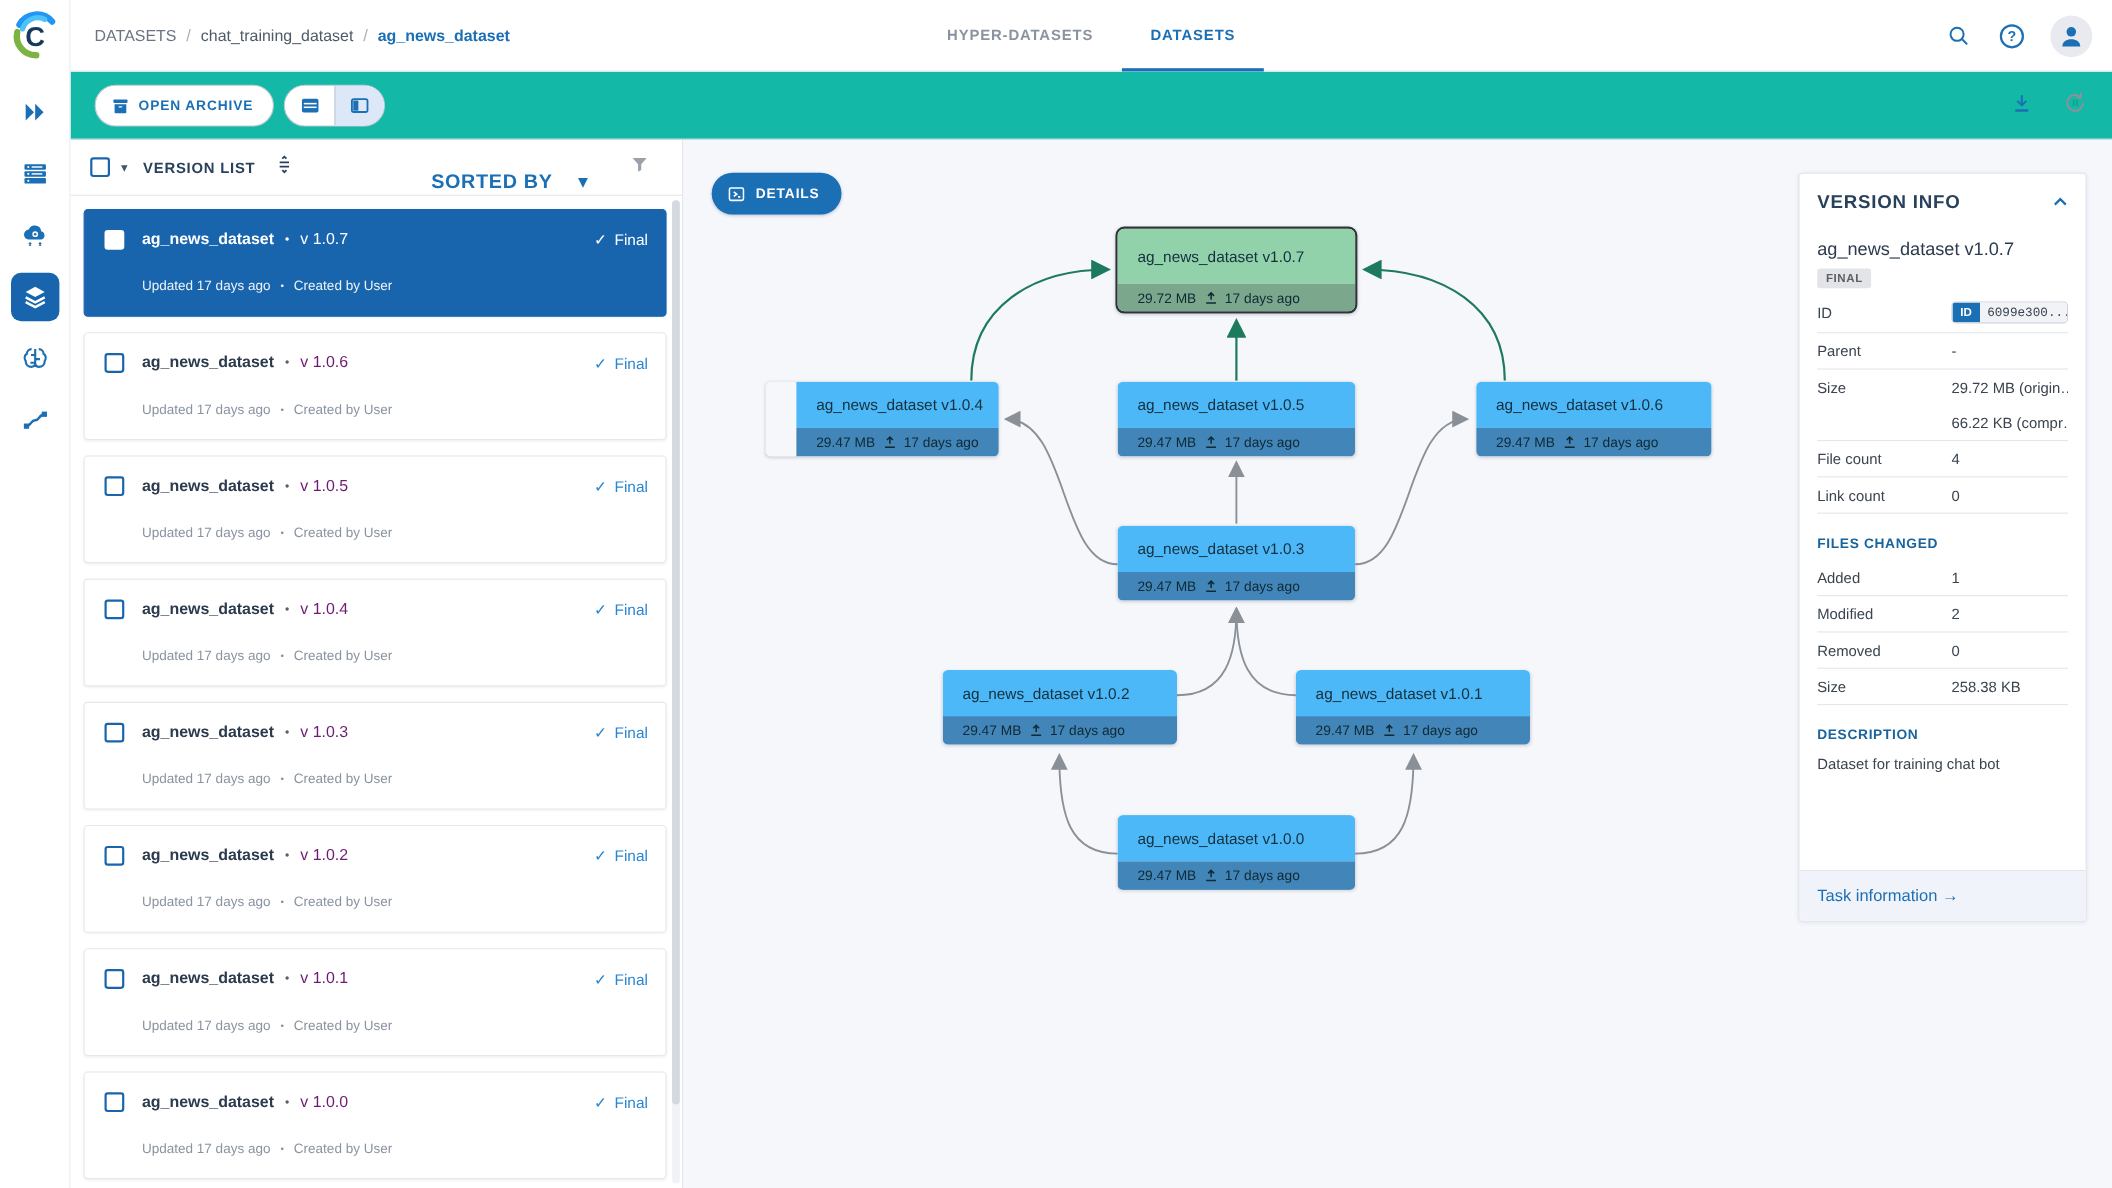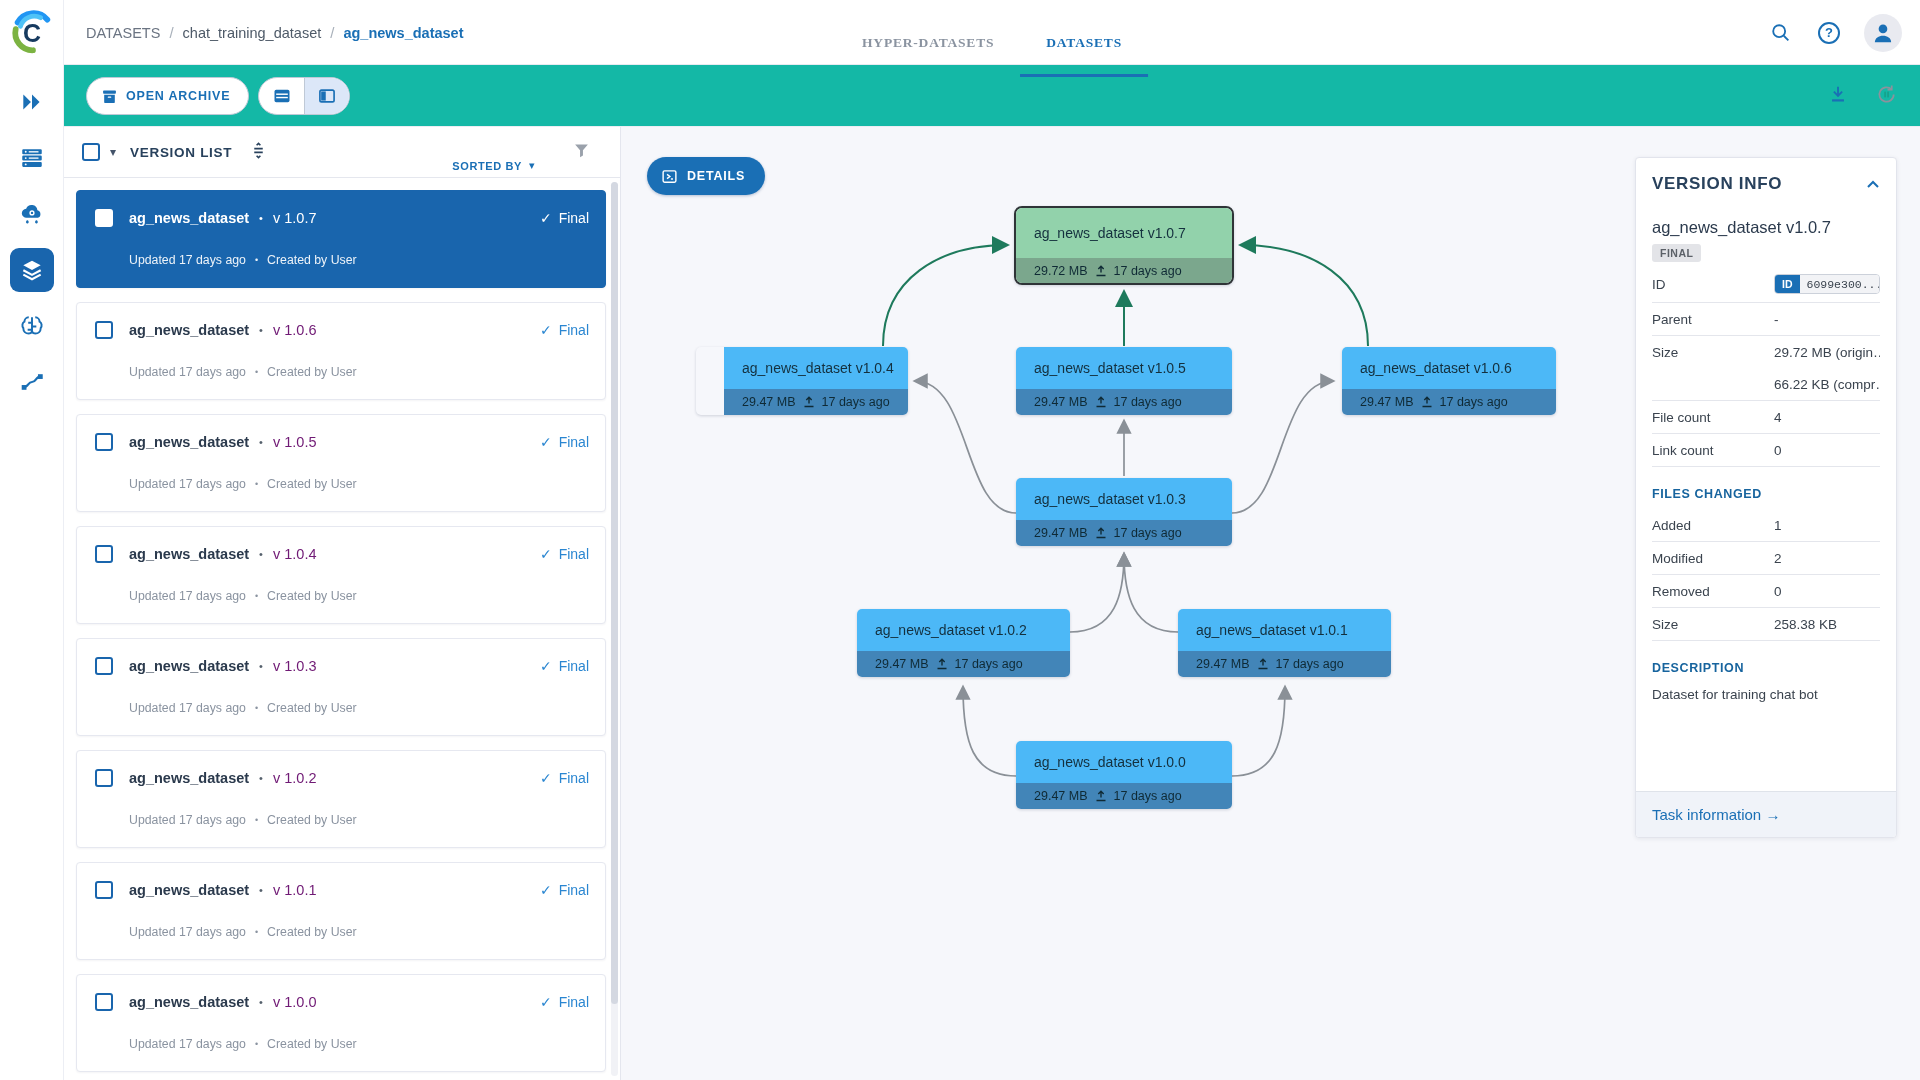--- a/index.html
+++ b/index.html
@@ -24,21 +24,21 @@
   
   .header {
     position: absolute; left: 64px; top: 0; right: 0; height: 65px;
     background: #fff; border-bottom: 1px solid #e8eaf0; z-index: 20;
   }
   .breadcrumb { position: absolute; left: 22px; top: 0; height: 65px; display: flex; align-items: center; gap: 9px; font-size: 14.5px; }
   .crumb { color: #6b7482; }
   .crumb.mid { color: #4e5a68; }
   .crumb.active { color: var(--accent-blue); font-weight: bold; }
   .crumb-sep { color: #a8b0ba; font-size: 15px; }
-  .tabs { position: absolute; left: 50%; transform: translateX(-50%); top: 12px; height: 65px; display: flex; font-family: Liberation Serif, serif; }
+  .tabs { position: absolute; left: 50%; transform: translateX(-50%); top: 0; height: 65px; display: flex; }
   .tab { height: 65px; display: flex; align-items: center; padding: 0 26px; font-size: 13.5px; font-weight: bold; letter-spacing: 0.8px; color: #8a93a0; border-bottom: 3px solid transparent; cursor: pointer; }
   .tab.active { color: var(--accent-blue); border-bottom-color: var(--accent-blue); }
   .header-icons { position: absolute; right: 18px; top: 0; height: 65px; display: flex; align-items: center; gap: 22px; }
   .hicon { width: 26px; height: 26px; color: var(--accent-blue); cursor: pointer; display: flex; align-items: center; justify-content: center; }
   .avatar { width: 38px; height: 38px; border-radius: 50%; background: #e9eaf0; display: flex; align-items: center; justify-content: center; color: var(--accent-blue); cursor: pointer; }
   .help-circ { width: 22px; height: 22px; border: 2.2px solid var(--accent-blue); border-radius: 50%; display: flex; align-items: center; justify-content: center; font-size: 13px; font-weight: bold; }
   
   .toolbar { position: absolute; left: 64px; top: 65px; right: 0; height: 62px; background: #14b8a6; border-bottom: 1px solid #ebedf3; z-index: 15; }
   .open-archive {
     position: absolute; left: 22px; top: 12px; height: 38px; padding: 0 18px 0 14px;
@@ -57,21 +57,21 @@
   .versions-pane {
     position: absolute; left: 64px; top: 127px; width: 557px; bottom: 0;
     background: #fff; border-right: 1px solid #e4e6ee; z-index: 10;
   }
   .vl-header { height: 51px; border-bottom: 1px solid #e5e7ee; display: flex; align-items: center; padding: 0 18px; gap: 10px; }
   .cb { width: 18px; height: 18px; border: 2px solid var(--selected-blue); border-radius: 3px; background: #fff; flex: none; cursor: pointer; }
   .vl-caret { color: #44546a; font-size: 12px; cursor: pointer; }
   .vl-title { font-size: 13.5px; font-weight: bold; letter-spacing: 0.7px; color: #28415c; margin-left: 4px; }
   .sort-icon { color: #28415c; margin-left: 8px; cursor: pointer; }
   .vl-spacer { flex: 1; }
-  .sorted-by { color: var(--accent-blue); font-size: 11px; font-weight: bold; letter-spacing: 0.6px; display: flex; align-items: center; gap: 7px; cursor: pointer; margin-top: 27px; }
+  .sorted-by { color: var(--accent-blue); font-size: 18px; font-weight: bold; letter-spacing: 0.6px; display: flex; align-items: center; gap: 23px; cursor: pointer; margin-top: 27px; }
   .filter-icon { margin-left: 28px; margin-right: 12px; cursor: pointer; }
   .vl-body { position: absolute; top: 51px; left: 0; right: 0; bottom: 0; padding: 12px 14px 0 12px; overflow: hidden; }
   .vl-scrollbar { position: absolute; right: 2px; top: 55px; width: 7px; bottom: 4px; border-radius: 4px; background: #f1f2f6; }
   .vl-thumb { position: absolute; left: 0; top: 0; width: 7px; height: 92%; border-radius: 4px; background: #d4d8e1; }
   .vcard {
     position: relative; height: 98px; margin-bottom: 14px; background: #fff;
     border: 1px solid #e6e8f0; border-radius: 4px; box-shadow: 0 1px 2px rgba(30,40,70,0.05);
     cursor: pointer;
   }
   .vcard.selected { background: var(--selected-blue); border-color: var(--selected-blue); }

